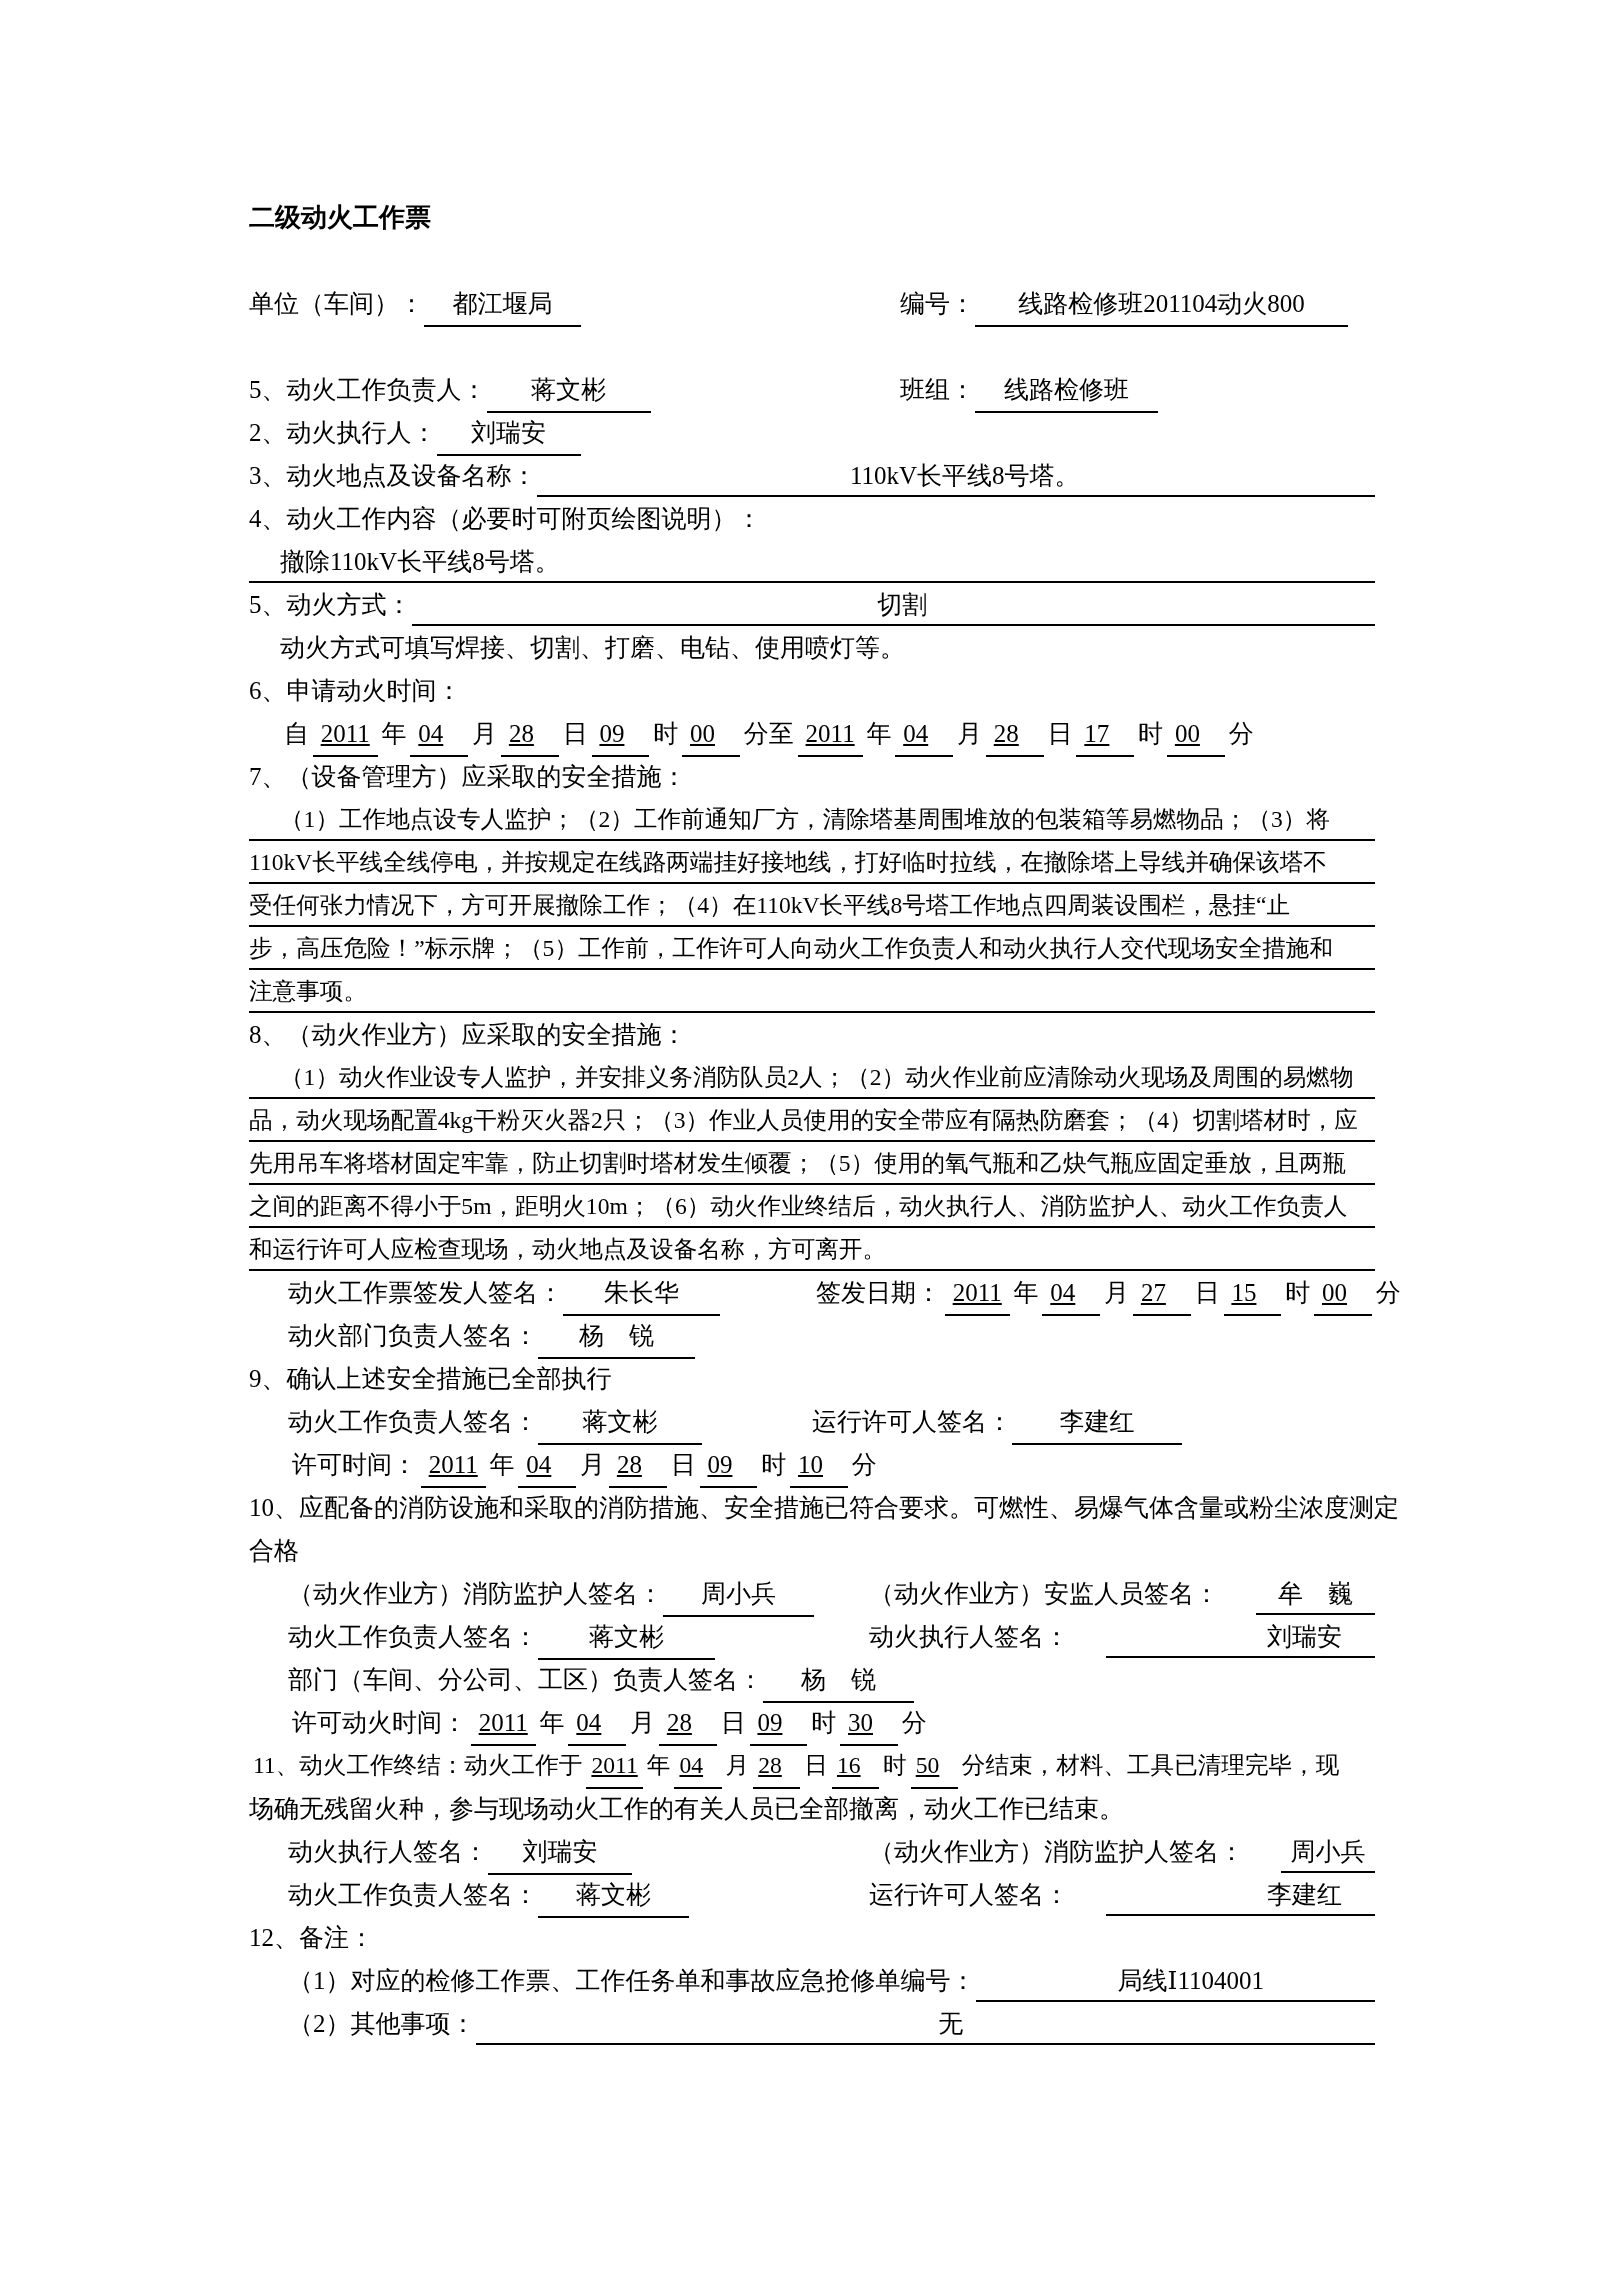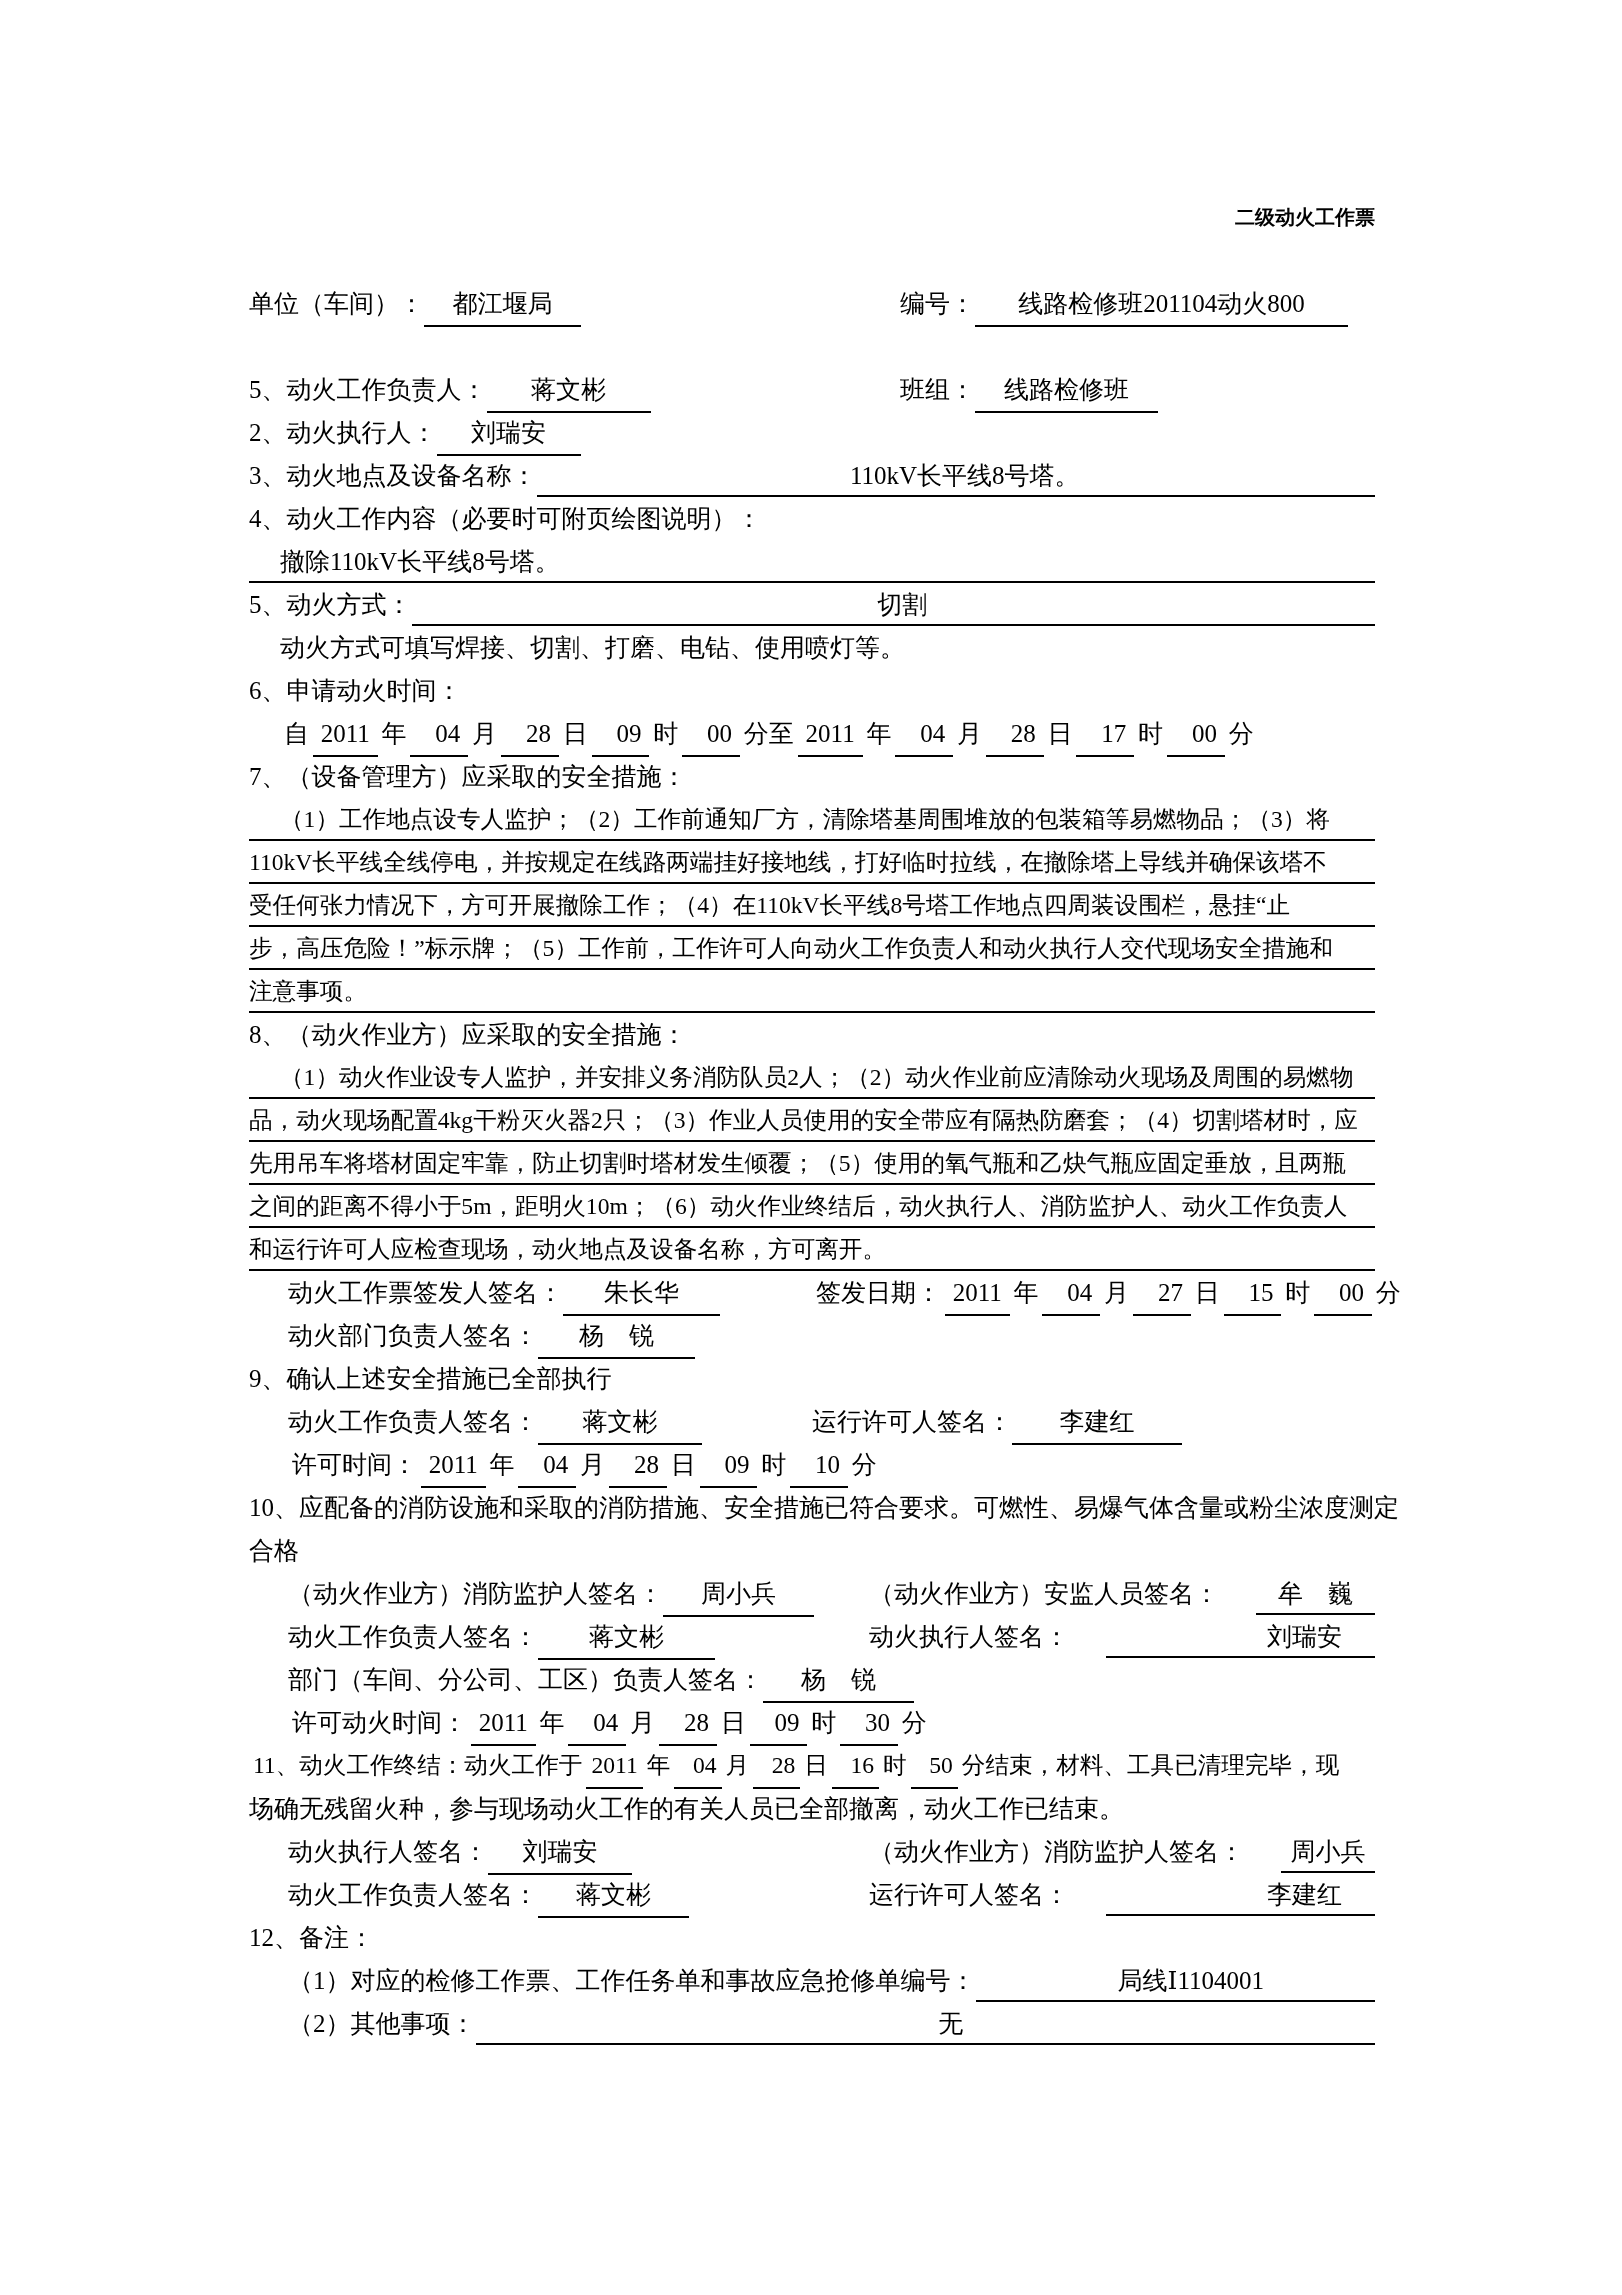--- a/index.html
+++ b/index.html
@@ -1,21 +1,21 @@
 <!DOCTYPE html>
 <html style="font-size:10.5px"><head>
 <meta charset="utf-8">
 <style>
   html,body{margin:0;padding:0;background:#9a9a9a;}
   .page{width:1623px;height:2295px;background:#ffffff;position:relative;
         font-family:"Liberation Serif","DejaVu Serif",serif;color:#000;}
   .content{position:absolute;left:249px;top:196px;width:1126px;}
   .row{height:43px;line-height:43px;font-size:25px;white-space:nowrap;position:relative;}
   .sp{height:43px;}
-  .title{font-size:20px;font-weight:600;text-align:right;}
+  .title{font-size:26px;font-weight:600;text-align:left;}
   .flexrow{display:flex;}
   .lbl{flex:0 0 auto;}
   .blank{display:inline-block;border-bottom:2.6px solid #000;text-align:center;
          padding:0 7.9px;box-sizing:border-box;}
   .flexrow .blank{display:block;}
   .blank.fill{flex:1 1 auto;}
   .al{text-align:center;padding-left:26px;}
   .ar{text-align:right;padding-right:33px;}
   .pl60{padding-left:39px;}
   .pl90{padding-left:59px;}
@@ -25,21 +25,21 @@
   .ind48{padding-left:31px;}
   .ind60{padding-left:39px;}
   .uline{border-bottom:2.6px solid #000;box-sizing:border-box;}
   .col2{position:absolute;top:0;left:651px;height:43px;white-space:nowrap;}
   .col2.flex{display:flex;right:0;gap:37px;}
   .c860{left:563px;}
   .c947{left:620px;}
   .plines .pline{height:43px;line-height:43px;font-size:23.6px;border-bottom:2.6px solid #000;
                  box-sizing:border-box;white-space:nowrap;overflow:hidden;}
   .pline.find{padding-left:31px;}
-  .useg{display:inline-block;min-width:42px;padding:0 7.9px;border-bottom:2.6px solid #000;text-align:right;}
+  .useg{display:inline-block;min-width:42px;padding:0 7.9px;border-bottom:2.6px solid #000;text-align:left;text-decoration:underline;}
   .seg{display:inline-block;padding:0 3.9px;}
   .tight{font-size:23.6px;}
   .tight .useg{padding:0 5.2px;min-width:37px;}
 </style>
 </head>
 <body>
 
 <div class="page">
   <div class="content">
 

